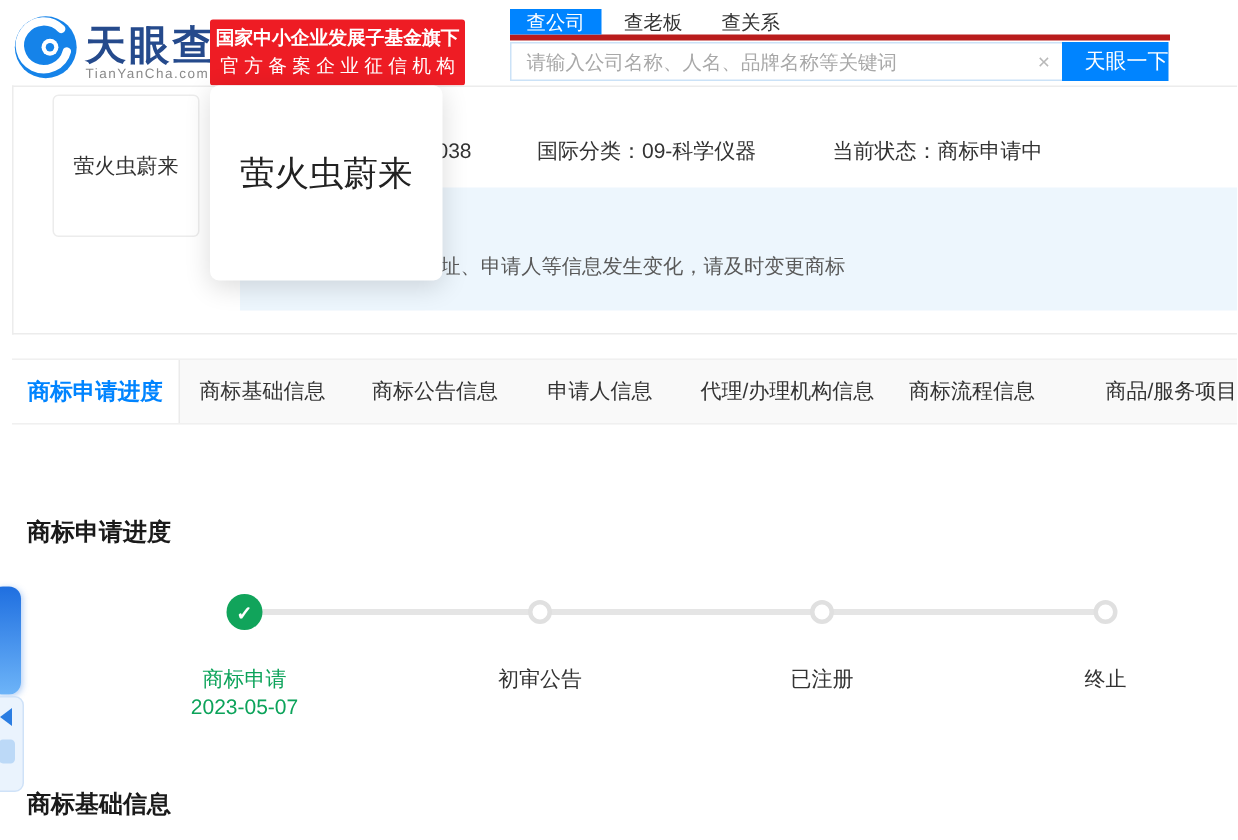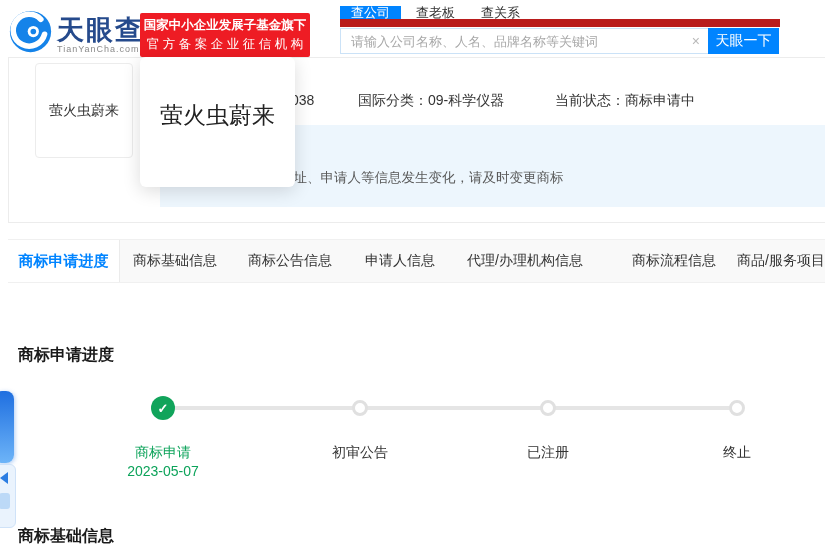--- a/index.html
+++ b/index.html
@@ -14,32 +14,32 @@
   .logo-title { font-size:27px; font-weight:bold; color:#254a8c; letter-spacing:2px; line-height:28px;}
   .logo-sub { font-size:9px; color:#8a8a8a; letter-spacing:1px; }
 
   .gov-badge { position:absolute; left:140px; top:13px; width:170px; height:44px;
                background:#ee1c24; color:#fff; border-radius:2px; text-align:center;
                display:flex; flex-direction:column; justify-content:center; }
   .gov-badge .l1 { font-size:12.5px; font-weight:bold; line-height:19px; }
   .gov-badge .l2 { font-size:12.5px; font-weight:normal; line-height:19px; letter-spacing:3.5px; text-indent:3.5px;}
 
   .search-module { position:absolute; left:340px; top:6px; width:440px; }
-  .search-tabs { display:flex; height:21px; align-items:stretch; border-bottom:8px solid #b91c1c; }
+  .search-tabs { display:flex; height:21px; align-items:stretch; border-bottom:4px solid #b91c1c; }
   .search-tab { font-size:13px; color:#333; padding:0 11px; display:flex; align-items:center; cursor:pointer; }
   .search-tab.active { background:#0084ff; color:#fff; }
   .search-tab + .search-tab { margin-left:4px; }
   .search-row { display:flex; margin-top:1px; }
   .search-input-wrap { position:relative; width:368px;text-decoration:underline; }
   .search-input { width:368px; height:26px; border:1px solid #cbe2f7; border-right:none;
                   padding:0 28px 0 10px; font-size:13px; color:#333; outline:none; }
   .search-input::placeholder { color:#a8a8a8; }
   .clear-x { position:absolute; right:8px; top:5px; font-size:14px; color:#b9b9b9; cursor:pointer; line-height:16px;}
   .search-btn { width:71px; height:26px; background:#0084ff; color:#fff; border:none;
-                font-size:14px; cursor:pointer; }
+                font-size:14px; cursor:pointer;text-align:right; }
 
   
   .main-card { position:absolute; left:8px; top:57px; width:817px; height:166px;
                background:#fff; border-top:1px solid #ececec; border-bottom:1px solid #ececec;
                border-left:1px solid #ececec; }
   .tm-thumb { position:absolute; left:35px; top:63px; width:98px; height:95px; background:#fff;
               border:1px solid #ececec; border-radius:4px; display:flex; align-items:center;
               justify-content:center; z-index:2; }
   .tm-thumb span { font-family:"DejaVu Serif", serif; font-size:14px; color:#333; }
   .tm-popup { position:absolute; left:140px; top:57px; width:155px; height:130px; background:#fff;
@@ -57,21 +57,21 @@
   .notice-text { position:absolute; left:280px; top:169px; font-size:13.5px; color:#595959; z-index:1; }
 
   
   .tab-strip { position:absolute; left:8px; top:239px; width:817px; height:44px;
                background:#f9f9f9; border-top:1px solid #f0f0f0; border-bottom:1px solid #f0f0f0; }
   .tab-item { position:absolute; top:0; height:100%; display:flex; align-items:center;
               font-size:14px; color:#333; cursor:pointer; white-space:nowrap; }
   .tab-item.active { left:0; width:112px; background:#fff; border-right:1px solid #ebebeb;
                      justify-content:center; color:#0084ff; font-weight:bold; font-size:15px; }
   .t1 { left:125px; } .t2 { left:240px; } .t3 { left:357px; }
-  .t4 { left:459px; } .t5 { left:624px; } .t6 { left:729px; }
+  .t4 { left:459px; } .t5 { left:598px; } .t6 { left:729px; }
 
   
   .sec-title { position:absolute; left:18px; font-size:16px; font-weight:bold; color:#1a1a1a; }
   .title-progress { top:345px; }
   .title-basic { top:526px; }
 
   .track { position:absolute; left:163px; top:406px; width:574px; height:4px;
            background:#e5e5e5; border-radius:2px; z-index:0; }
   .step-dot-done { position:absolute; left:151px; top:396px; width:24px; height:24px; border-radius:50%;
                    background:#11a45b; color:#fff; display:flex; align-items:center; justify-content:center;

